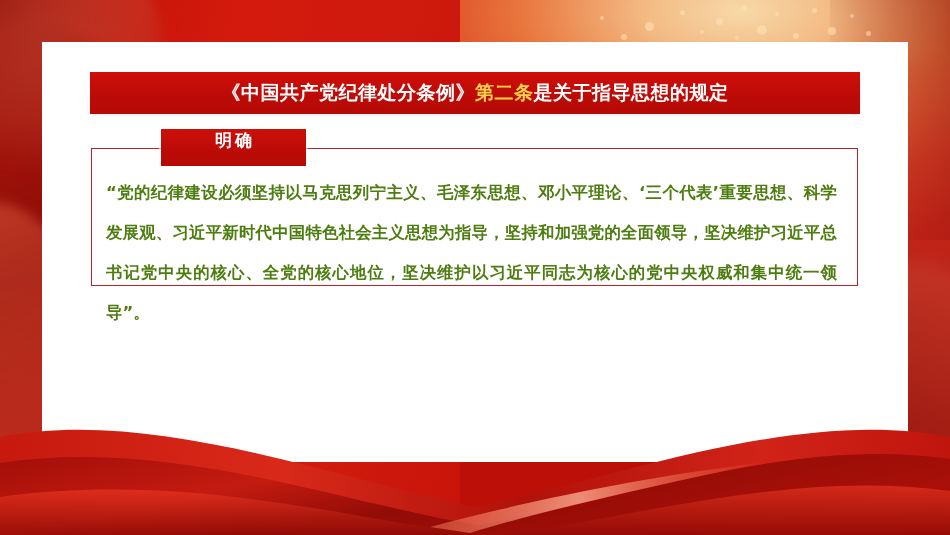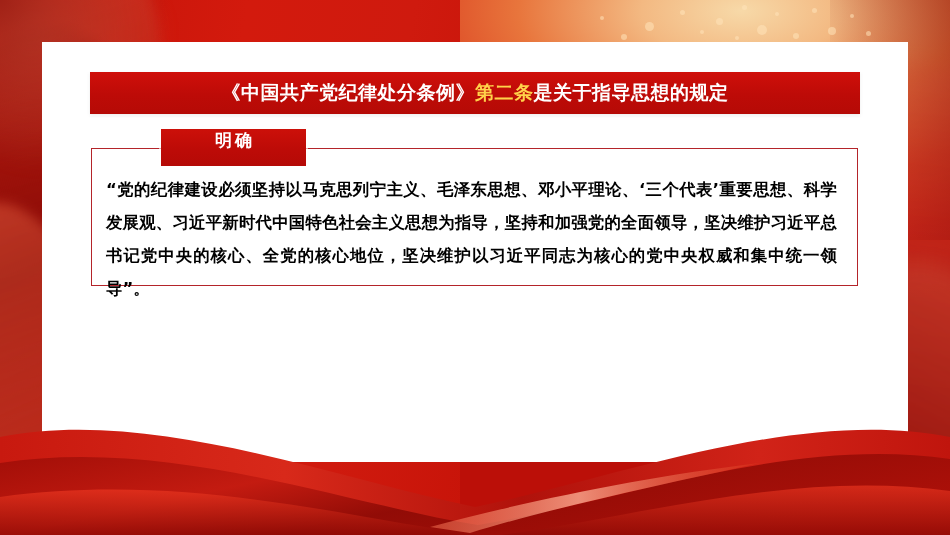--- a/index.html
+++ b/index.html
@@ -148,22 +148,22 @@
     color: #ffffff;
     letter-spacing: 3px;
     text-indent: 3px;
   }
 
   .body-text {
     position: absolute;
     left: 14px; right: 20px;
     top: 24px;
     font-size: 16.4px;
-    line-height: 33px;
-    color: #000000;
+    line-height: 40px;
+    color: #4d7c0f;
     text-align: justify;
     text-justify: inter-ideograph;
     font-family: "DejaVu Sans", "Liberation Sans", sans-serif;
     font-weight: 600;
     letter-spacing: 0.1px;
   }
   .section-2 .body-text { top: 22px; }
 </style>
 </head>
 <body>

